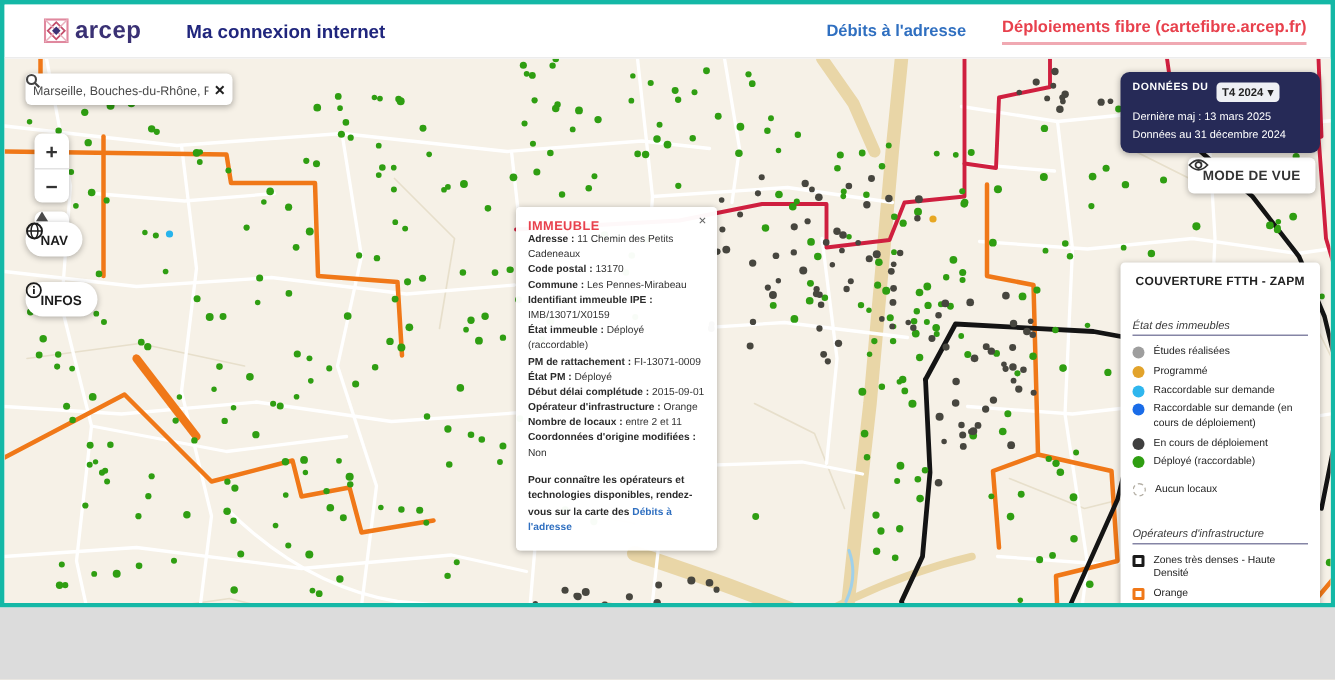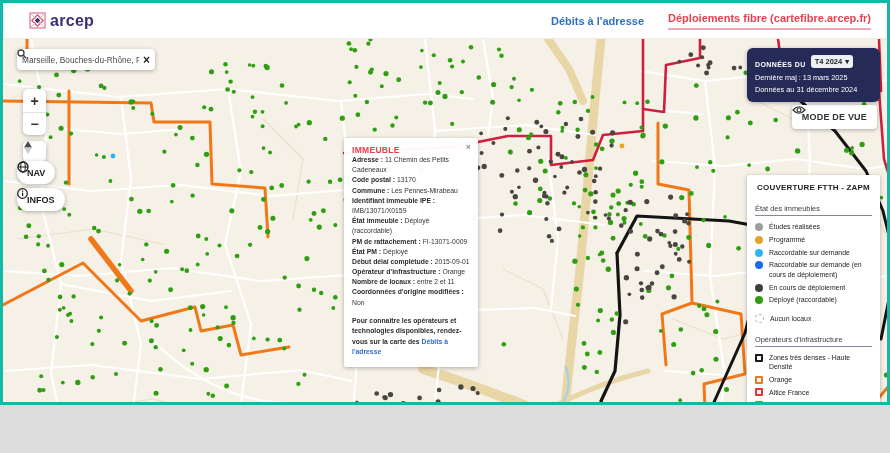--- a/index.html
+++ b/index.html
@@ -29,48 +29,48 @@
   
   .zoomctl{left:20px;top:50px;width:23px;background:#fff;border-radius:5px;overflow:hidden;}
   .zbtn{width:23px;height:23px;display:flex;align-items:center;justify-content:center;
     font-size:14px;font-weight:bold;color:#333;cursor:pointer;}
   .zbtn+.zbtn{border-top:1px solid #e2e2e2;}
   .compass{left:20px;top:102px;width:23px;height:21px;background:#fff;border-radius:5px;
     display:flex;align-items:center;justify-content:center;cursor:pointer;}
   
   .pill{background:#fff;border-radius:12px;display:flex;align-items:center;gap:5px;
     padding:0 10px;height:23px;font-size:9px;font-weight:bold;color:#1c1c1c;cursor:pointer;}
-  .navbtn{left:14px;top:122px;align-items:center;}
+  .navbtn{left:14px;top:109px;align-items:center;}
   .infosbtn{left:14px;top:149px;}
   
   .popup{left:341px;top:99px;width:134px;background:rgba(255,255,255,.97);border-radius:3px;
     padding:7px 8px 9px;z-index:20;}
   .popup-title{font-size:8.5px;font-weight:bold;color:#e8414d;letter-spacing:.3px;margin-bottom:0;}
   .popup-close{position:absolute;top:5px;right:7px;font-size:9px;color:#666;cursor:pointer;line-height:1;}
   .pf{font-size:6.8px;color:#333;line-height:1.5;}
   .pf b{color:#2b2b2b;}
   .popup-footer{margin-top:8px;font-size:6.8px;line-height:1.55;font-weight:bold;color:#2b2b2b;}
   .popup-footer .lnk{color:#2f6fc0;cursor:pointer;}
   
   .datapanel{right:13px;top:9px;width:133px;background:#262a57;border-radius:6px;
     padding:7px 8px 8px;color:#fff;z-index:15;}
-  .dp-row1{display:flex;align-items:flex-end;gap:5px;margin-bottom:5px;}
+  .dp-row1{display:flex;align-items:flex-start;gap:5px;margin-bottom:5px;}
   .dp-label{font-size:7px;font-weight:bold;letter-spacing:.4px;}
   .dp-select{background:#eef0f4;color:#222;font-size:7.5px;font-weight:bold;border-radius:3px;
     padding:2px 4px;display:flex;align-items:center;gap:3px;cursor:pointer;}
   .dp-line{font-size:7.3px;margin-top:2.5px;white-space:nowrap;}
   
   .modebtn{right:16px;top:66px;height:24px;background:#fff;border-radius:4px;display:flex;
     align-items:center;gap:6px;padding:9px 10px;font-size:9px;font-weight:bold;color:#333;
     letter-spacing:.2px;cursor:pointer;}
   
   .legend{right:13px;top:136px;width:133px;background:#fff;border-radius:3px;padding:8px 8px 5px;z-index:15;}
   .legend-title{font-size:8px;font-weight:bold;color:#222;text-align:center;letter-spacing:.2px;}
   .legend-sec{font-size:7.4px;color:#3a3a3a;border-bottom:1px solid #8585a5;padding-bottom:2px;
-    margin:12px 0 6px;}
+    margin:20px 0 6px;font-style:italic;}
   .li{display:flex;align-items:flex-start;gap:6px;margin:3.5px 0;}
   .li .dot{width:8px;height:8px;border-radius:50%;flex:0 0 auto;margin-top:1px;}
   .li .lbl{font-size:6.9px;color:#222;line-height:1.35;}
   .li.aucun{margin-top:9px;}
   .li .dashed{width:9px;height:9px;border-radius:50%;border:1.5px dashed #b5b0a6;background:#fff;flex:0 0 auto;}
   .li .sq{width:8px;height:8px;border-radius:1px;background:#fff;flex:0 0 auto;margin-top:0.5px;}
   .legend-close{width:14px;height:11px;background:#b9b2a7;border-radius:2px;color:#fff;
     font-size:7px;font-weight:bold;display:flex;align-items:center;justify-content:center;
     margin:3px 0 0 auto;cursor:pointer;}
   
@@ -102,20 +102,21 @@
   <div class="header">
     <div class="logo">
       <svg width="17" height="17" viewBox="0 0 17 17">
         <rect x="1" y="1" width="15" height="15" fill="none" stroke="#e0889e" stroke-width="1.4"></rect>
         <rect x="4.5" y="4.5" width="8" height="8" fill="none" stroke="#c4526e" stroke-width="1.2" transform="rotate(45 8.5 8.5)"></rect>
         <path d="M1,1 L16,16 M16,1 L1,16" stroke="#e8b0bd" stroke-width="1"></path>
         <rect x="6.5" y="6.5" width="4" height="4" fill="#3a3174" transform="rotate(45 8.5 8.5)"></rect>
       </svg>
       <span class="logo-text">arcep</span>
     </div>
+    <span class="app-title">Ma connexion internet</span>
     <div class="header-spacer"></div>
     <span class="hlink blue">Débits à l'adresse</span>
     <span class="hlink red">Déploiements fibre (cartefibre.arcep.fr)</span>
   </div>
 
   <div class="map">
     <svg id="map-svg" width="890" height="417" viewBox="0 0 890 417" style="background: rgb(246, 241, 231);">
         <path d="M15,200 L90,190 L160,205" fill="none" stroke="#e7dfcb" stroke-width="1.1" stroke-linecap="round" stroke-linejoin="round"></path>
         <path d="M260,80 L300,120 L290,180" fill="none" stroke="#e7dfcb" stroke-width="1.1" stroke-linecap="round" stroke-linejoin="round"></path>
         <path d="M370,300 L420,310" fill="none" stroke="#e7dfcb" stroke-width="1.1" stroke-linecap="round" stroke-linejoin="round"></path>

